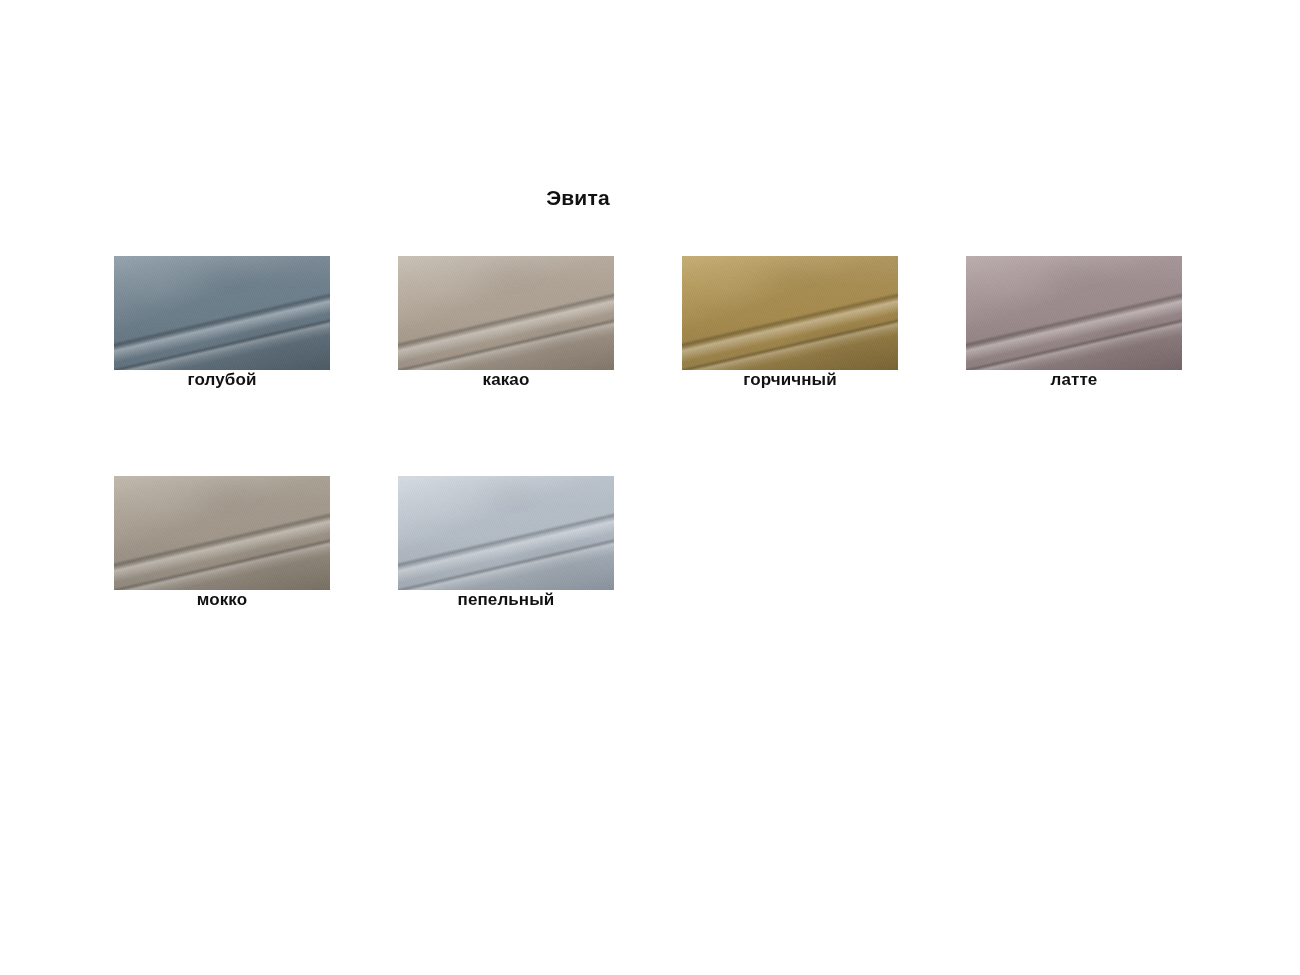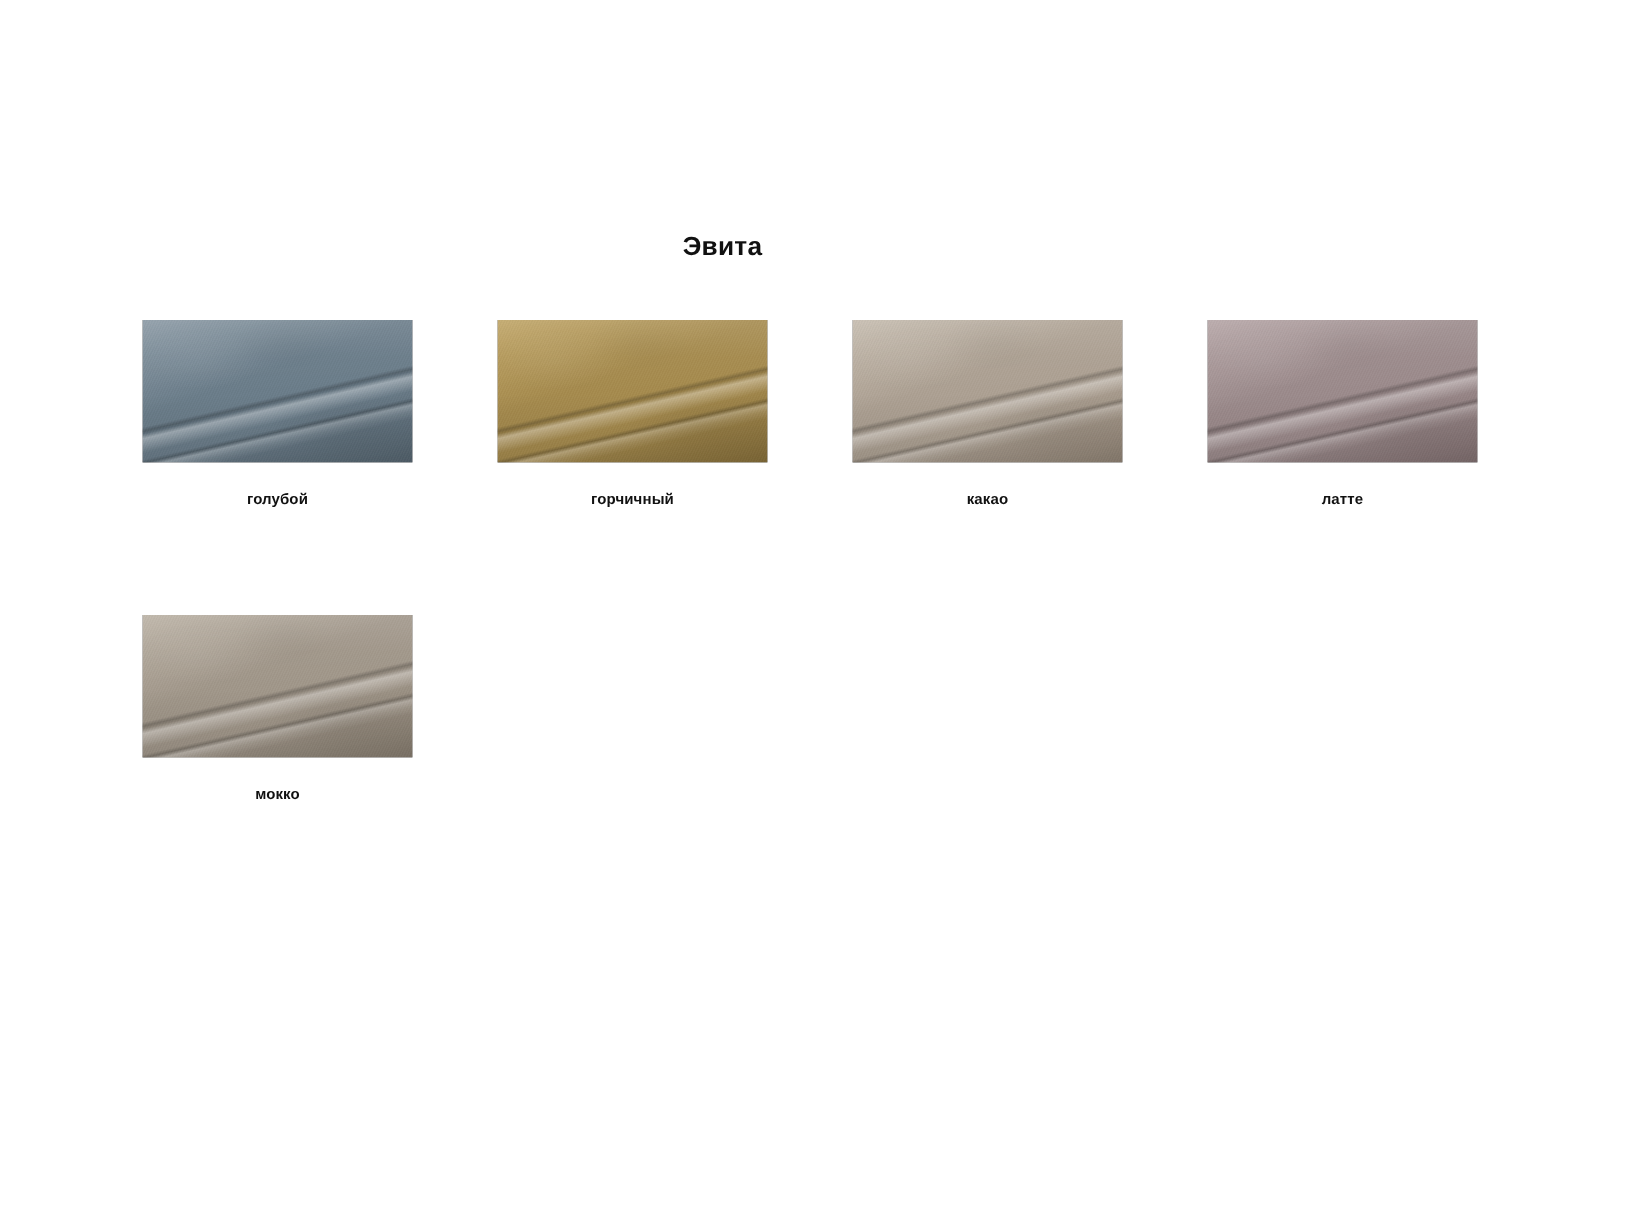--- a/index.html
+++ b/index.html
@@ -134,23 +134,22 @@
 
   
   .swatch .vignette {
     position: absolute;
     inset: 0;
     background: radial-gradient(ellipse 150% 130% at 50% 45%,
       rgba(0,0,0,0) 55%, rgba(0,0,0,0.10) 100%);
   }
 
   .swatch-label {
-    margin-top: 22px;
     text-align: center;
-    font-size: 12px;
+    font-size: 17px;
     font-weight: bold;
     color: #111111;
     letter-spacing: 0.1px;
   }
 </style>
 </head>
 <body>
 
 <div class="page">
 
@@ -164,57 +163,68 @@
           <div class="shade"></div>
           <div class="fold"></div>
           <div class="fold2"></div>
           <div class="texture"></div>
           <div class="vignette"></div>
         </div>
         <div class="swatch-label">голубой</div>
       </div>
       <div class="swatch-cell">
         <div class="swatch">
+          <div class="base" style="background: linear-gradient(160deg, rgb(197, 187, 174) 0%, rgb(173, 161, 147) 40%, rgb(173, 161, 147) 62%, rgb(143, 130, 116) 100%);"></div>
+          <div class="shade"></div>
+          <div class="fold"></div>
+          <div class="fold2"></div>
+          <div class="texture"></div>
+          <div class="vignette"></div>
+        </div>
+        <div class="swatch-label">какао</div>
+      </div>
+      <div class="swatch-cell">
+        <div class="swatch">
           <div class="base" style="background: linear-gradient(160deg, rgb(192, 165, 102) 0%, rgb(166, 139, 78) 40%, rgb(166, 139, 78) 62%, rgb(133, 110, 58) 100%);"></div>
           <div class="shade"></div>
           <div class="fold"></div>
           <div class="fold2"></div>
           <div class="texture"></div>
           <div class="vignette"></div>
         </div>
         <div class="swatch-label">горчичный</div>
       </div>
       <div class="swatch-cell">
         <div class="swatch">
-          <div class="base" style="background: linear-gradient(160deg, rgb(197, 187, 174) 0%, rgb(173, 161, 147) 40%, rgb(173, 161, 147) 62%, rgb(143, 130, 116) 100%);"></div>
-          <div class="shade"></div>
-          <div class="fold"></div>
-          <div class="fold2"></div>
-          <div class="texture"></div>
-          <div class="vignette"></div>
-        </div>
-        <div class="swatch-label">какао</div>
-      </div>
-      <div class="swatch-cell">
-        <div class="swatch">
           <div class="base" style="background: linear-gradient(160deg, rgb(181, 165, 166) 0%, rgb(156, 139, 140) 40%, rgb(156, 139, 140) 62%, rgb(128, 111, 112) 100%);"></div>
           <div class="shade"></div>
           <div class="fold"></div>
           <div class="fold2"></div>
           <div class="texture"></div>
           <div class="vignette"></div>
         </div>
         <div class="swatch-label">латте</div>
       </div>
       <div class="swatch-cell">
         <div class="swatch">
           <div class="base" style="background: linear-gradient(160deg, rgb(187, 178, 165) 0%, rgb(161, 151, 138) 40%, rgb(161, 151, 138) 62%, rgb(133, 123, 110) 100%);"></div>
           <div class="shade"></div>
           <div class="fold"></div>
           <div class="fold2"></div>
           <div class="texture"></div>
           <div class="vignette"></div>
         </div>
         <div class="swatch-label">мокко</div>
       </div>
+      <div class="swatch-cell">
+        <div class="swatch">
+          <div class="base" style="background: linear-gradient(160deg, rgb(210, 216, 223) 0%, rgb(179, 188, 198) 40%, rgb(179, 188, 198) 62%, rgb(152, 162, 173) 100%);"></div>
+          <div class="shade"></div>
+          <div class="fold"></div>
+          <div class="fold2"></div>
+          <div class="texture"></div>
+          <div class="vignette"></div>
+        </div>
+        <div class="swatch-label">пепельный</div>
+      </div>
     </div>
 
 </div>
 
 </body></html>

